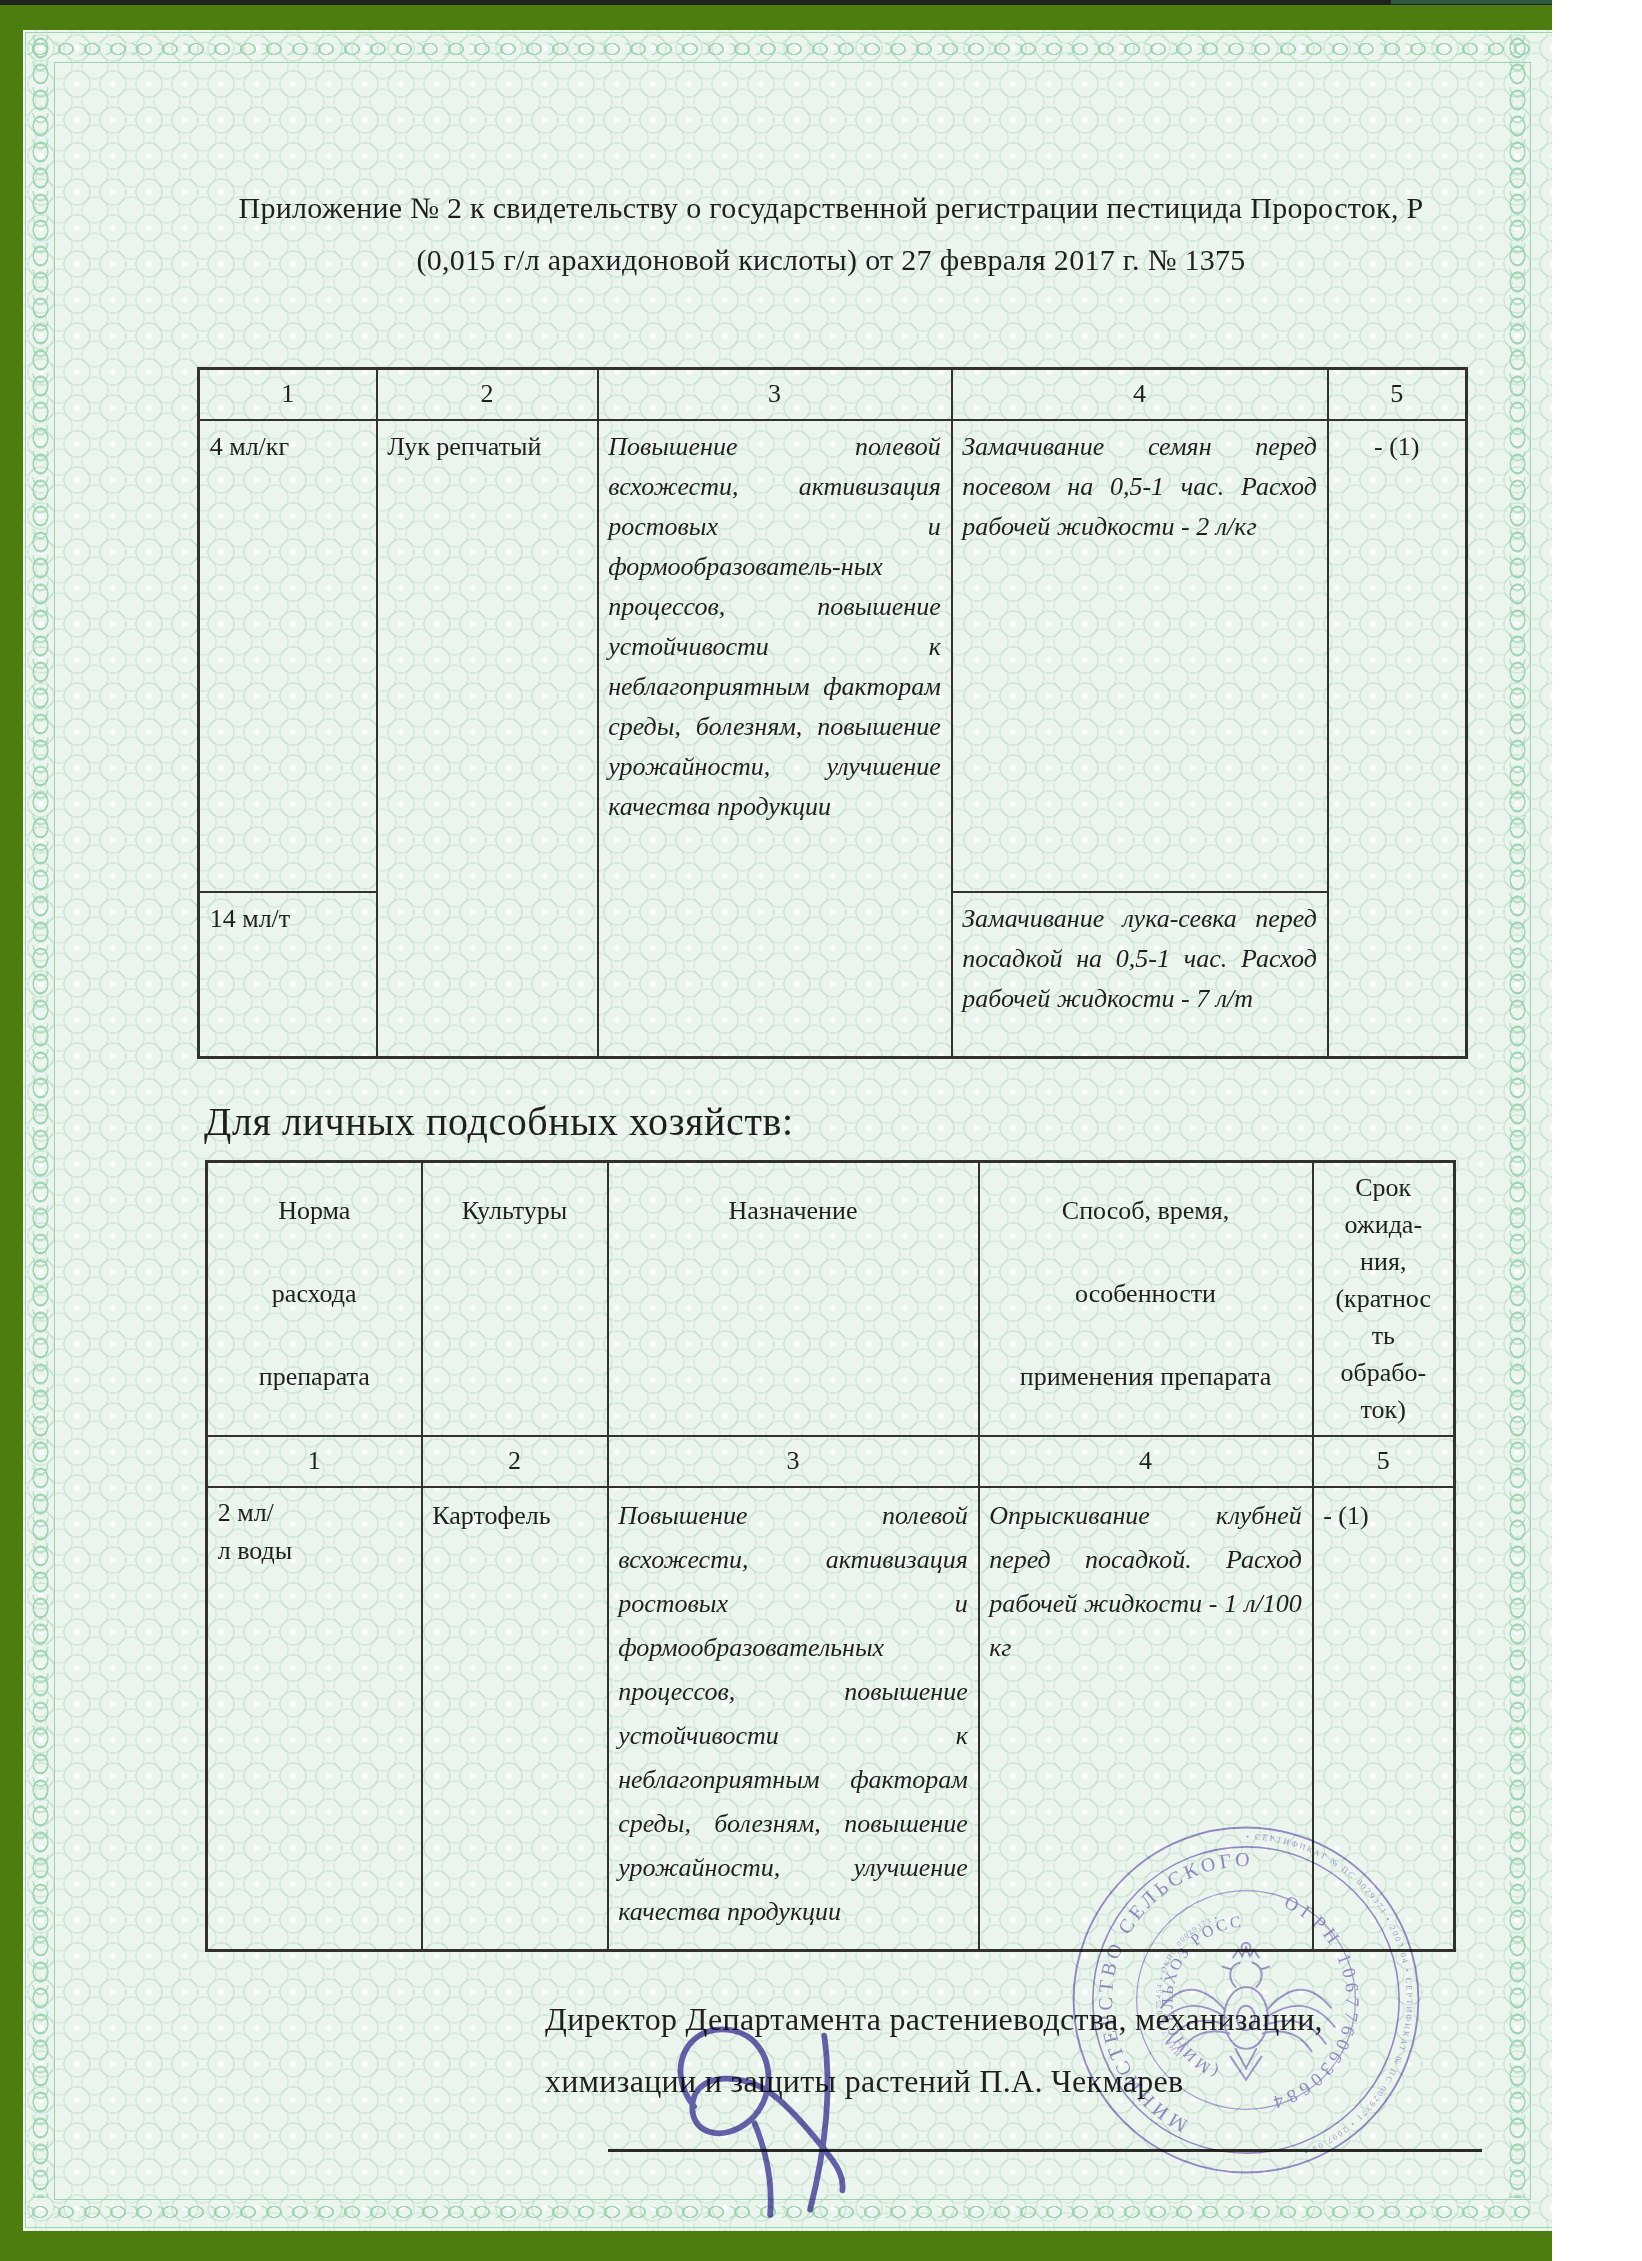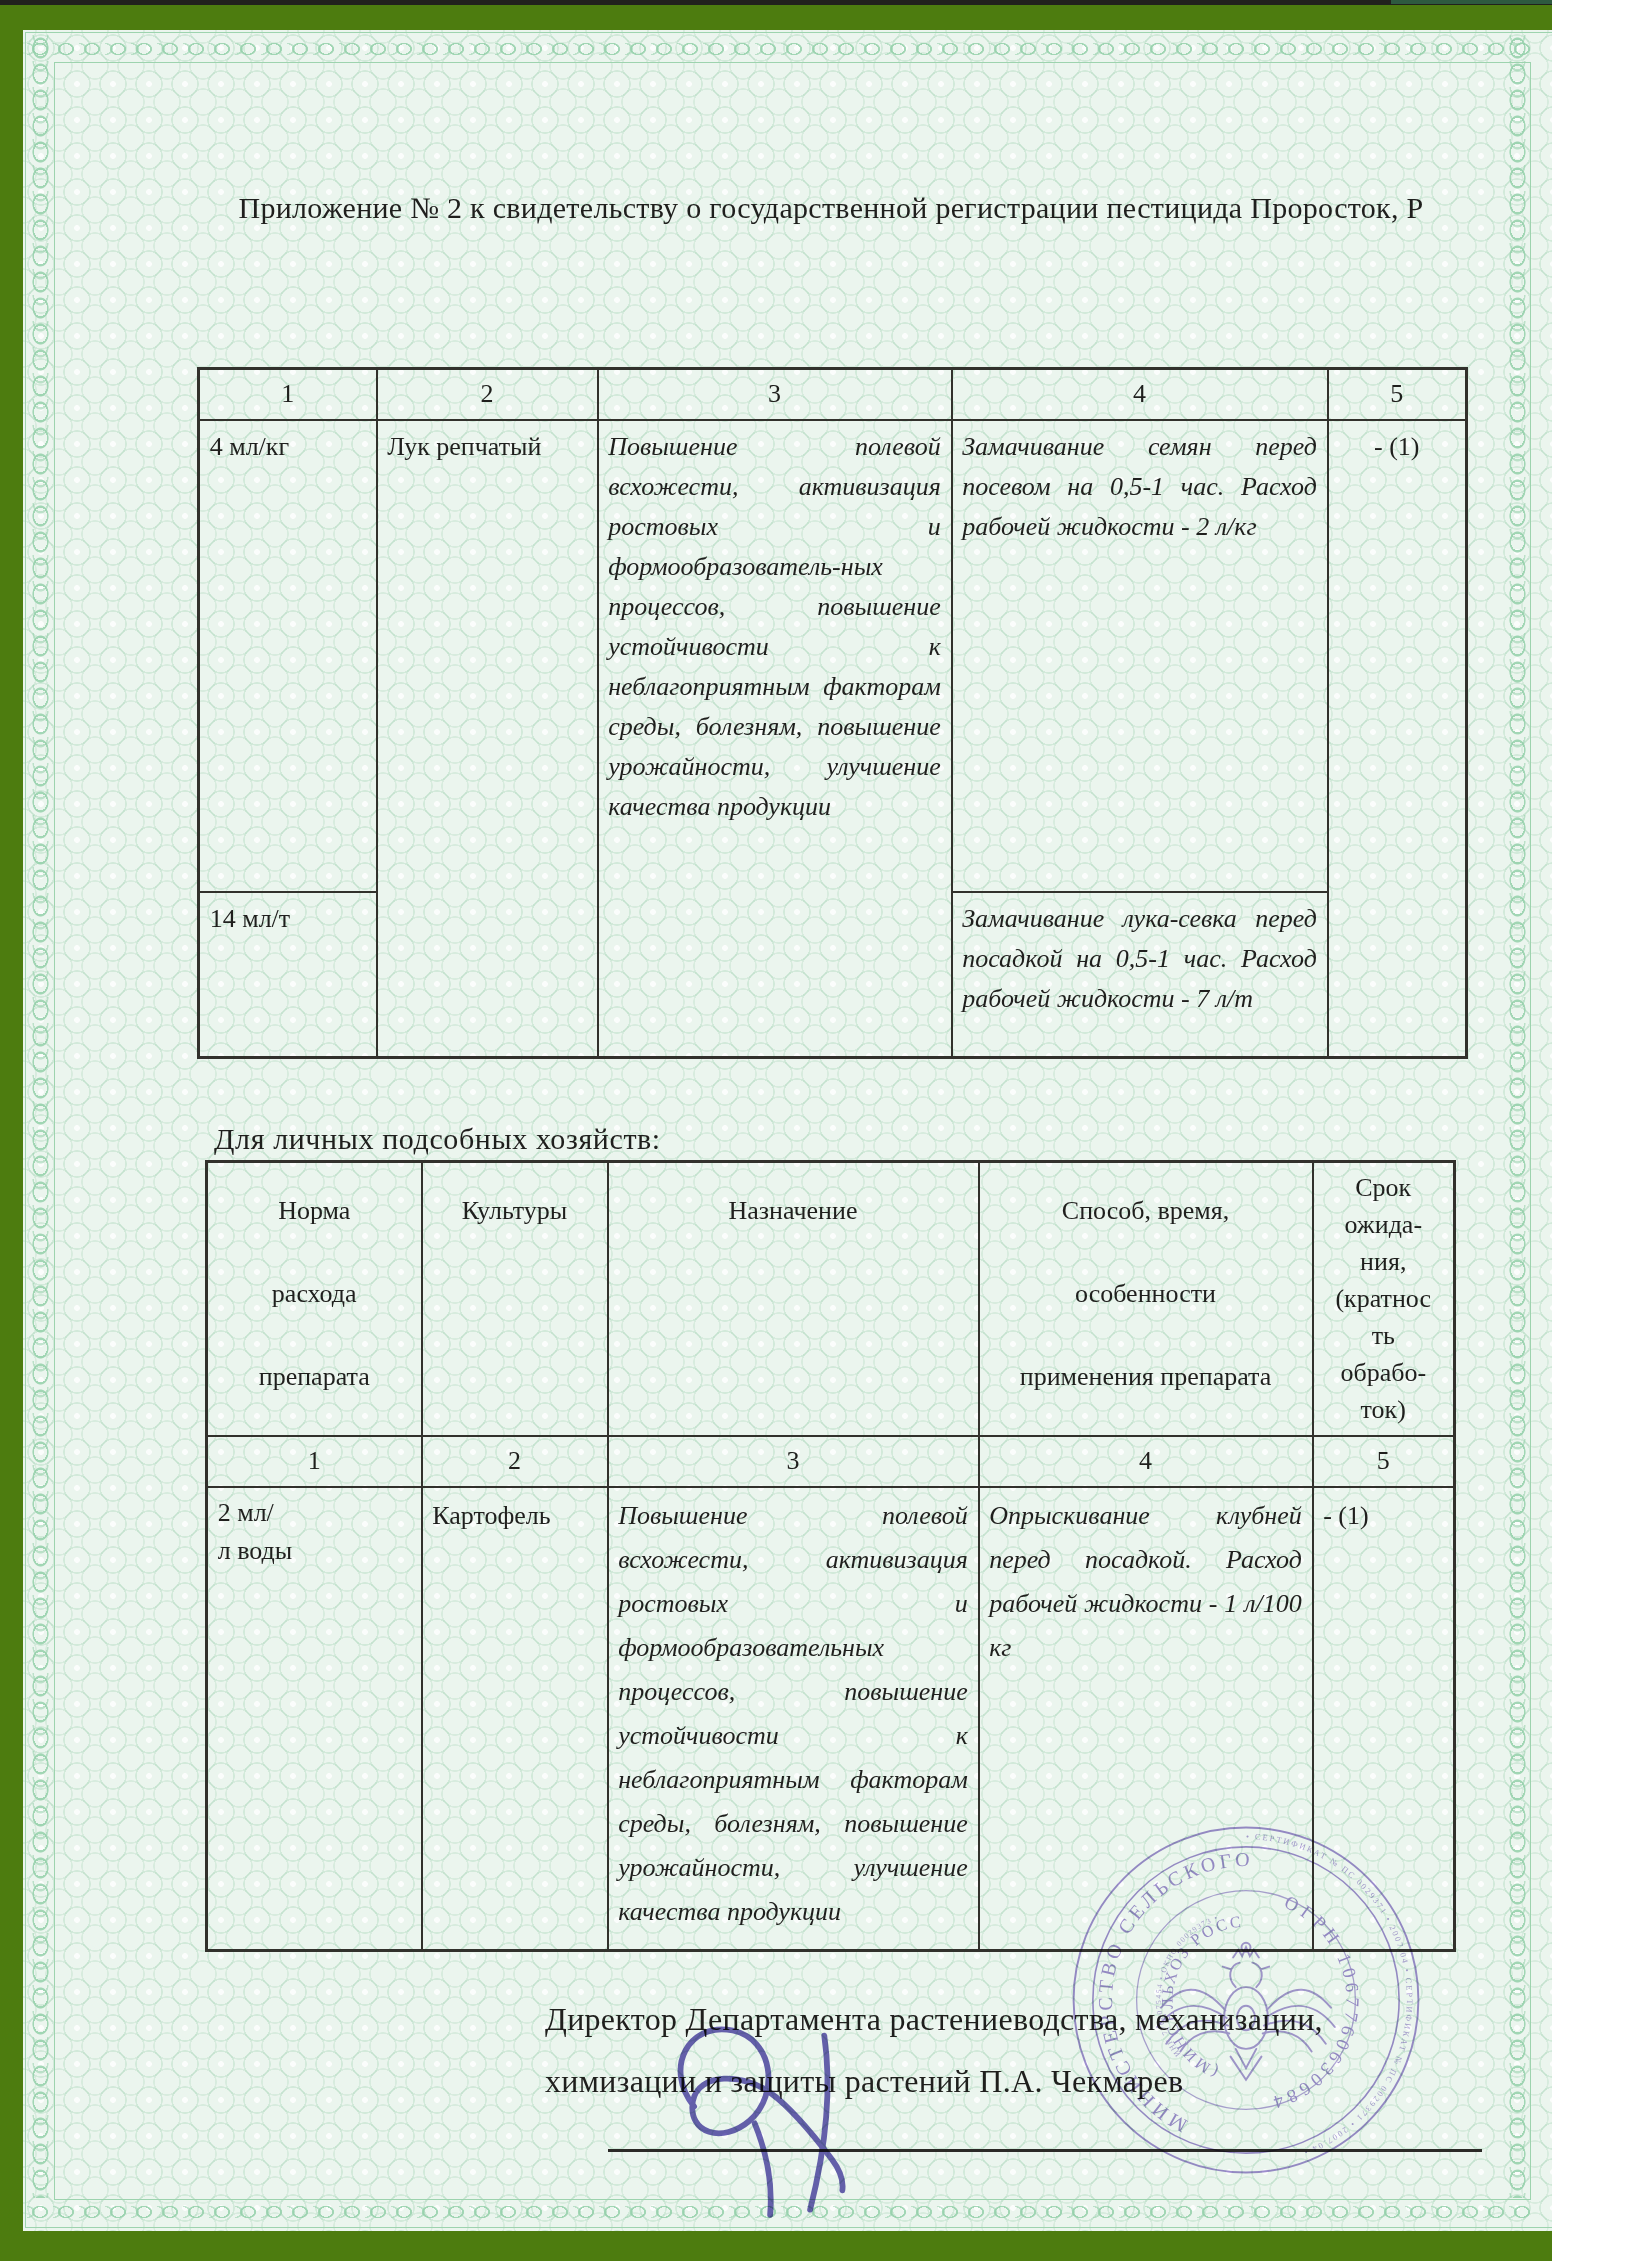--- a/index.html
+++ b/index.html
@@ -28,21 +28,21 @@
   .band{position:absolute;background-image:radial-gradient(ellipse 11px 8.4px at 13px 14px, rgba(255,255,255,0) 0 6.4px, rgba(148,208,170,.85) 6.4px 7.7px, rgba(255,255,255,0) 8.4px),radial-gradient(ellipse 11px 8.4px at 0px 14px, rgba(255,255,255,0) 0 6.4px, rgba(148,208,170,.55) 6.4px 7.7px, rgba(255,255,255,0) 8.4px);background-size:26px 28px;}
   .band.h{height:28px;left:27px;width:1504px;}
   .band.v{width:27px;top:35px;height:2163px;background-image:radial-gradient(ellipse 8.4px 11px at 13.5px 13px, rgba(255,255,255,0) 0 6.4px, rgba(148,208,170,.85) 6.4px 7.7px, rgba(255,255,255,0) 8.4px),radial-gradient(ellipse 8.4px 11px at 13.5px 0px, rgba(255,255,255,0) 0 6.4px, rgba(148,208,170,.55) 6.4px 7.7px, rgba(255,255,255,0) 8.4px);background-size:27px 26px;}
   .band.top{top:35px;} .band.bottom{top:2198px;}
   .band.left{left:27px;} .band.right{left:1504px;}
   
   .title{
     position:absolute;left:197px;top:182px;width:1268px;
     font-size:30px;line-height:52px;text-align:center;letter-spacing:0.3px;
   }
-  .section-heading{position:absolute;left:214px;top:1098px;font-size:30px;letter-spacing:0.6px;margin-top:24px;}
+  .section-heading{position:absolute;left:204px;top:1098px;font-size:40px;letter-spacing:0.6px;}
   
   table.doc{position:absolute;border-collapse:collapse;table-layout:fixed;background:transparent;}
   table.doc td{border:2.6px solid #32312c;vertical-align:top;padding:6.4px 9.7px;font-size:26px;box-sizing:border-box;overflow:hidden;}
   table.doc{border:3.2px solid #32312c;}
   #table1{left:197px;top:367px;width:1268px;}
   #table2{left:205px;top:1160px;width:1248px;}
   td.num{text-align:center;padding:2.6px 0 1.3px 0;line-height:36px;}
   td.justify{text-align:justify;font-style:italic;}
   .lh-t1{line-height:40px;}
   .lh-t2{line-height:44px;}
@@ -69,20 +69,21 @@
 
   <div class="frame-outer"></div>
   <div class="band h top"></div>
   <div class="band h bottom"></div>
   <div class="band v left"></div>
   <div class="band v right"></div>
   <div class="frame-inner"></div>
 
   <div class="title">
     <div>Приложение № 2 к свидетельству о государственной регистрации пестицида Проросток, Р</div>
+    <div>(0,015 г/л арахидоновой кислоты) от 27 февраля 2017 г. № 1375</div>
   </div>
 
   <table class="doc" id="table1">
     <colgroup>
         <col style="width:178px">
         <col style="width:221px">
         <col style="width:354px">
         <col style="width:376px">
         <col style="width:139px">
       </colgroup>

